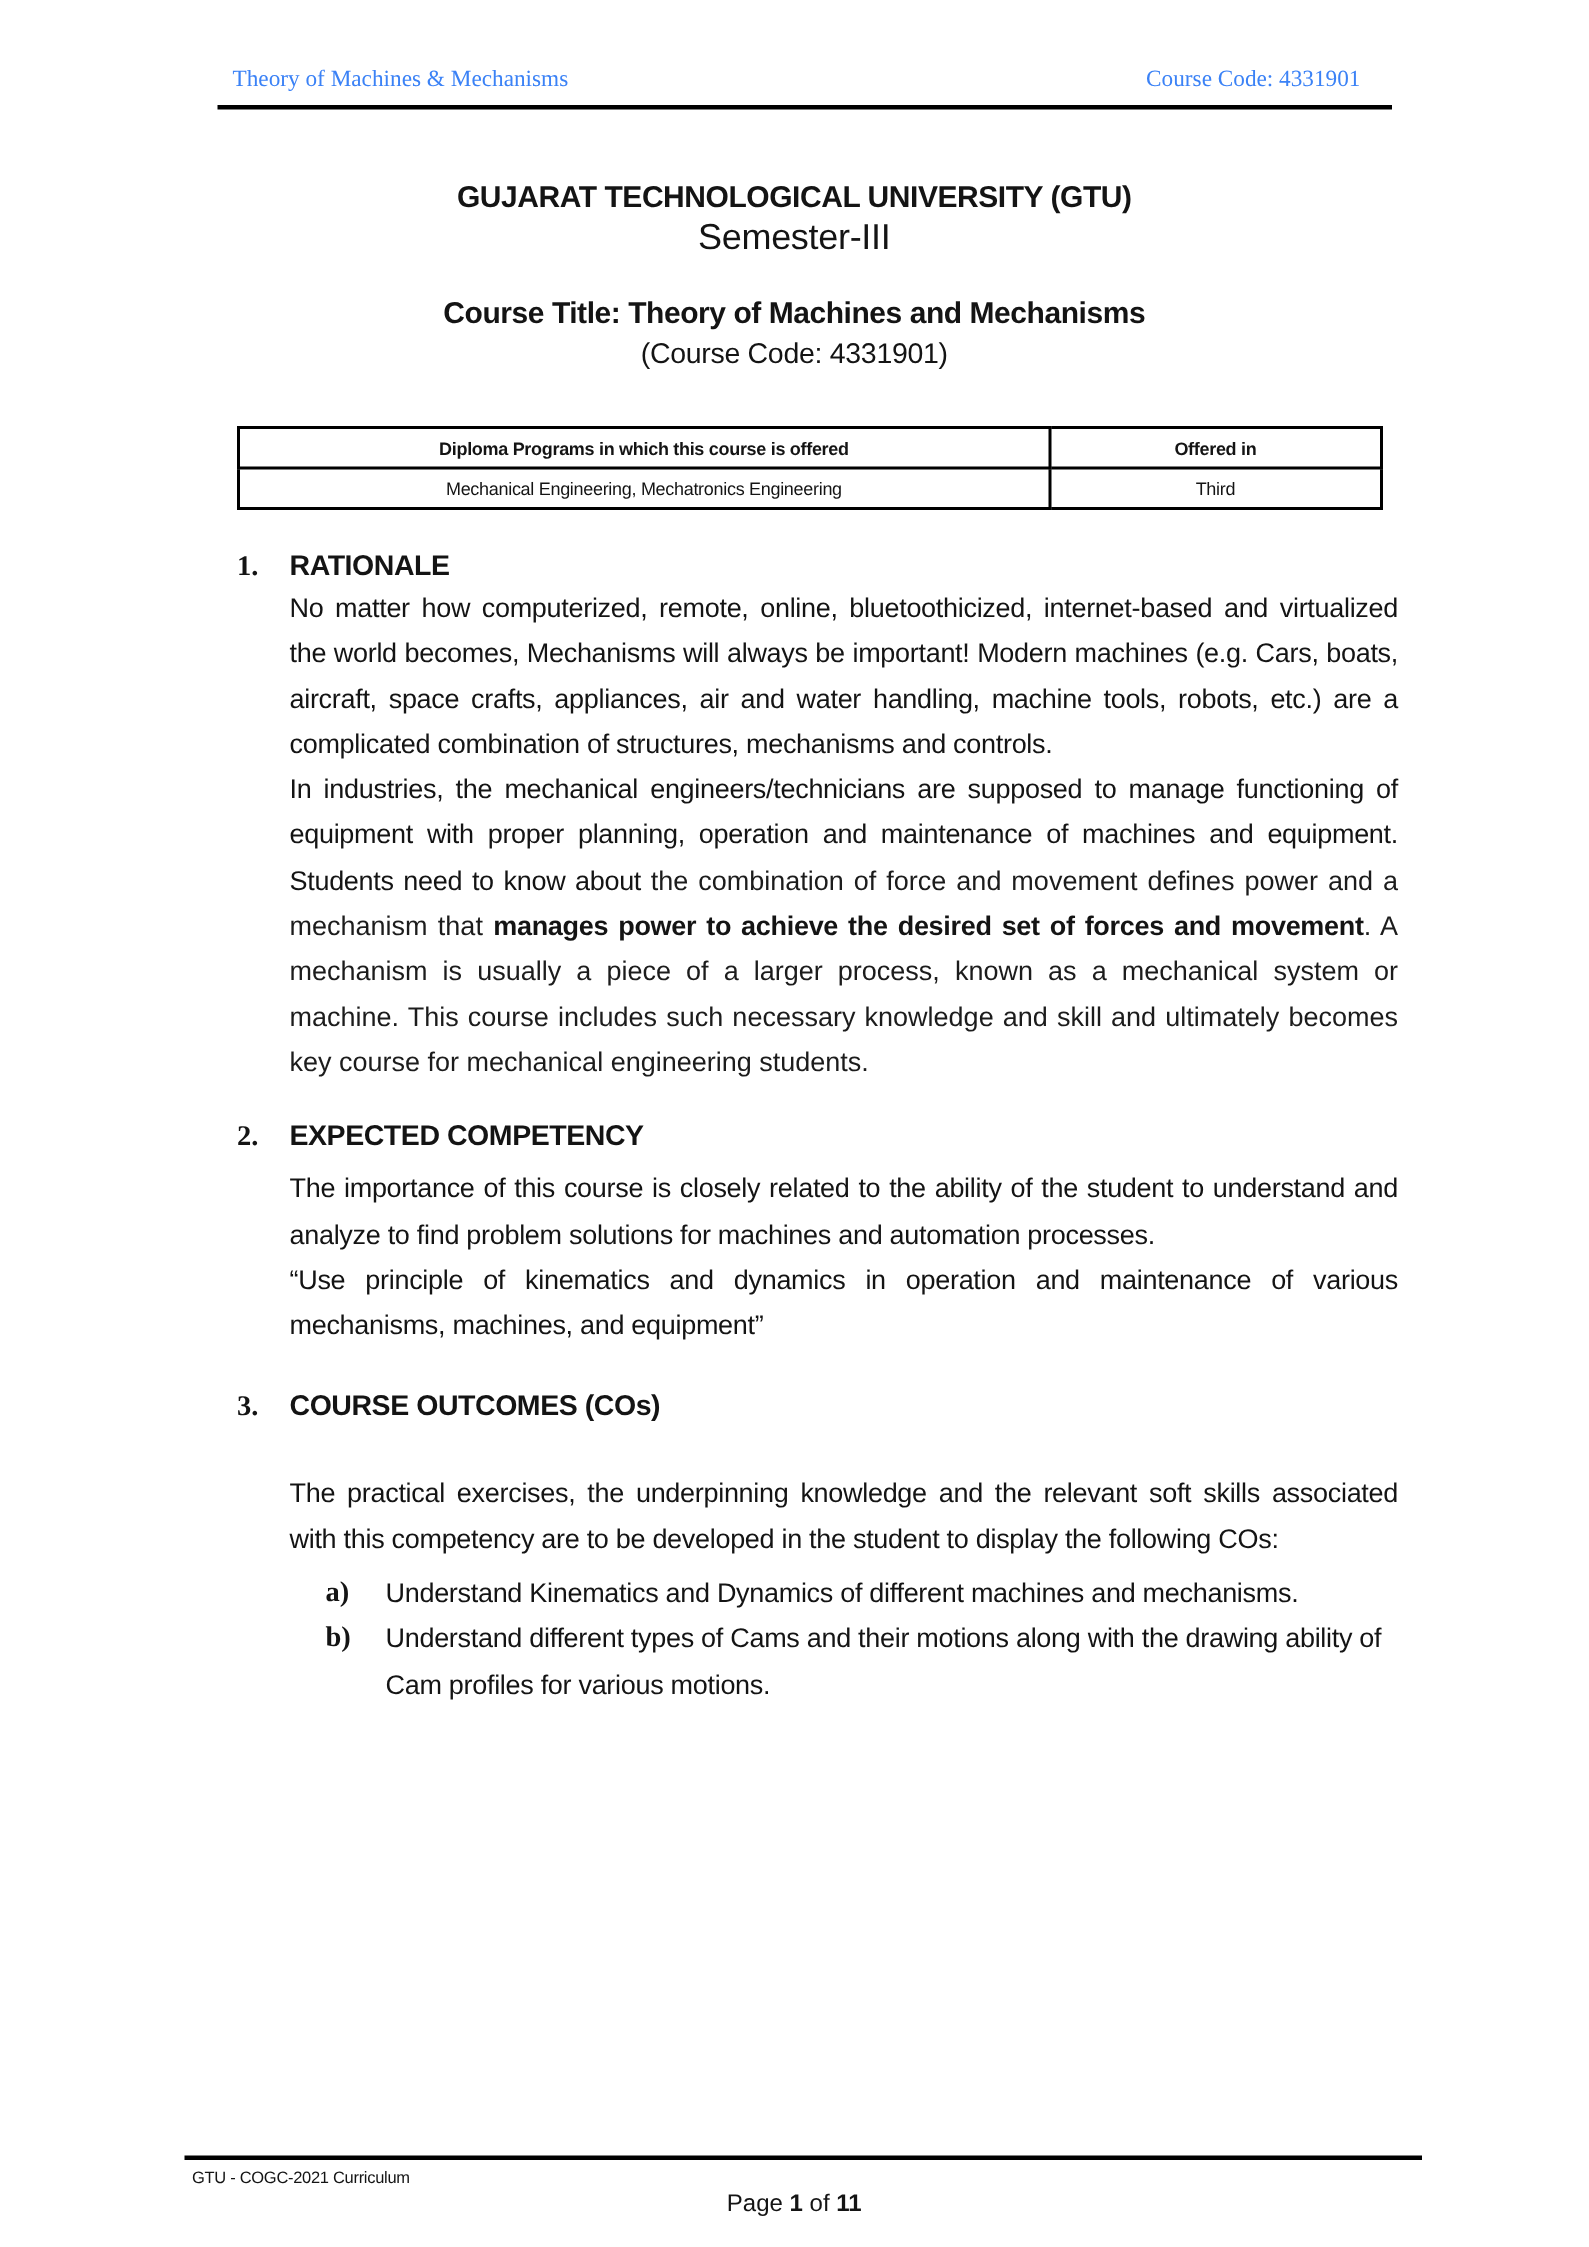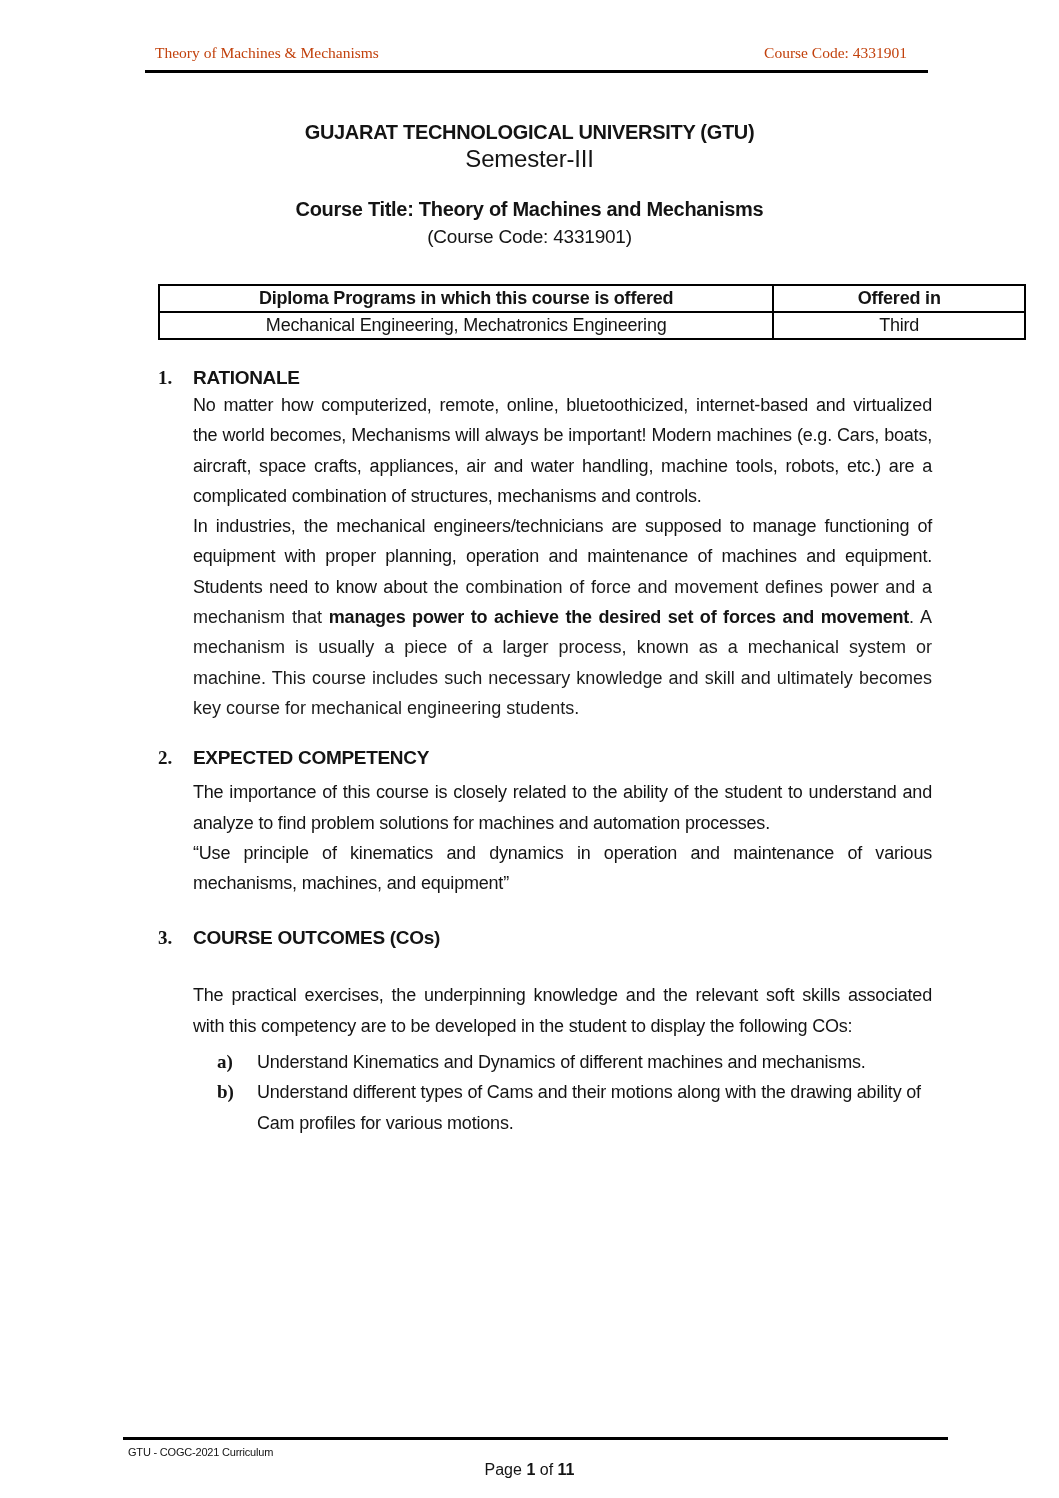--- a/index.html
+++ b/index.html
@@ -5,37 +5,37 @@
   html,body { margin:0; padding:0; background:#ffffff; }
   .page {
     position:relative; width:1059px; height:1498px; margin:0 auto;
     background:#ffffff; color:#141414; overflow:hidden;
     font-family:"Liberation Sans", sans-serif;
   }
   
   .doc-header {
     position:absolute; left:155px; right:152px; top:44px;
     display:flex; justify-content:space-between;
-    font-family:"Liberation Serif", serif; font-size:15.5px; line-height:18px; color:#c2410c;
+    font-family:"Liberation Serif", serif; font-size:15.5px; line-height:18px; color:#3b82f6;
   }
   .header-rule { position:absolute; left:145px; top:70px; width:783px; height:3px; background:#000; }
 
   
   .content { position:absolute; left:0; top:0; right:0; }
   .t-center { text-align:center; }
   .title-university { margin-top:122px; font-size:20px; line-height:20px; font-weight:bold; letter-spacing:-0.3px; }
   .title-curriculum { margin-top:35px;  font-size:20px; line-height:20px; font-weight:bold; letter-spacing:-0.3px; }
   .title-semester   { margin-top:8px;   font-size:24px; line-height:18px; letter-spacing:-0.2px; }
   .title-course     { margin-top:31px;  font-size:20px; line-height:20px; font-weight:bold; letter-spacing:-0.3px; }
   .title-code       { margin-top:9px;   font-size:19px; line-height:18px; letter-spacing:-0.2px; }
 
   
   .offer-table {
-    margin:38px 0 0 158px; width:868px; border-collapse:collapse;
-    font-size:18px; letter-spacing:-0.2px;
+    margin:38px 0 0 158px; width:764px; border-collapse:collapse;
+    font-size:12px; letter-spacing:-0.2px;
   }
   .offer-table th, .offer-table td {
     border:2px solid #000; height:25px; padding:0 4px;
     text-align:center; vertical-align:middle;
   }
   .offer-table th { font-weight:bold; }
 
   
   #sections { margin:0 127px 0 158px; }
   .section { margin-top:24px; }

